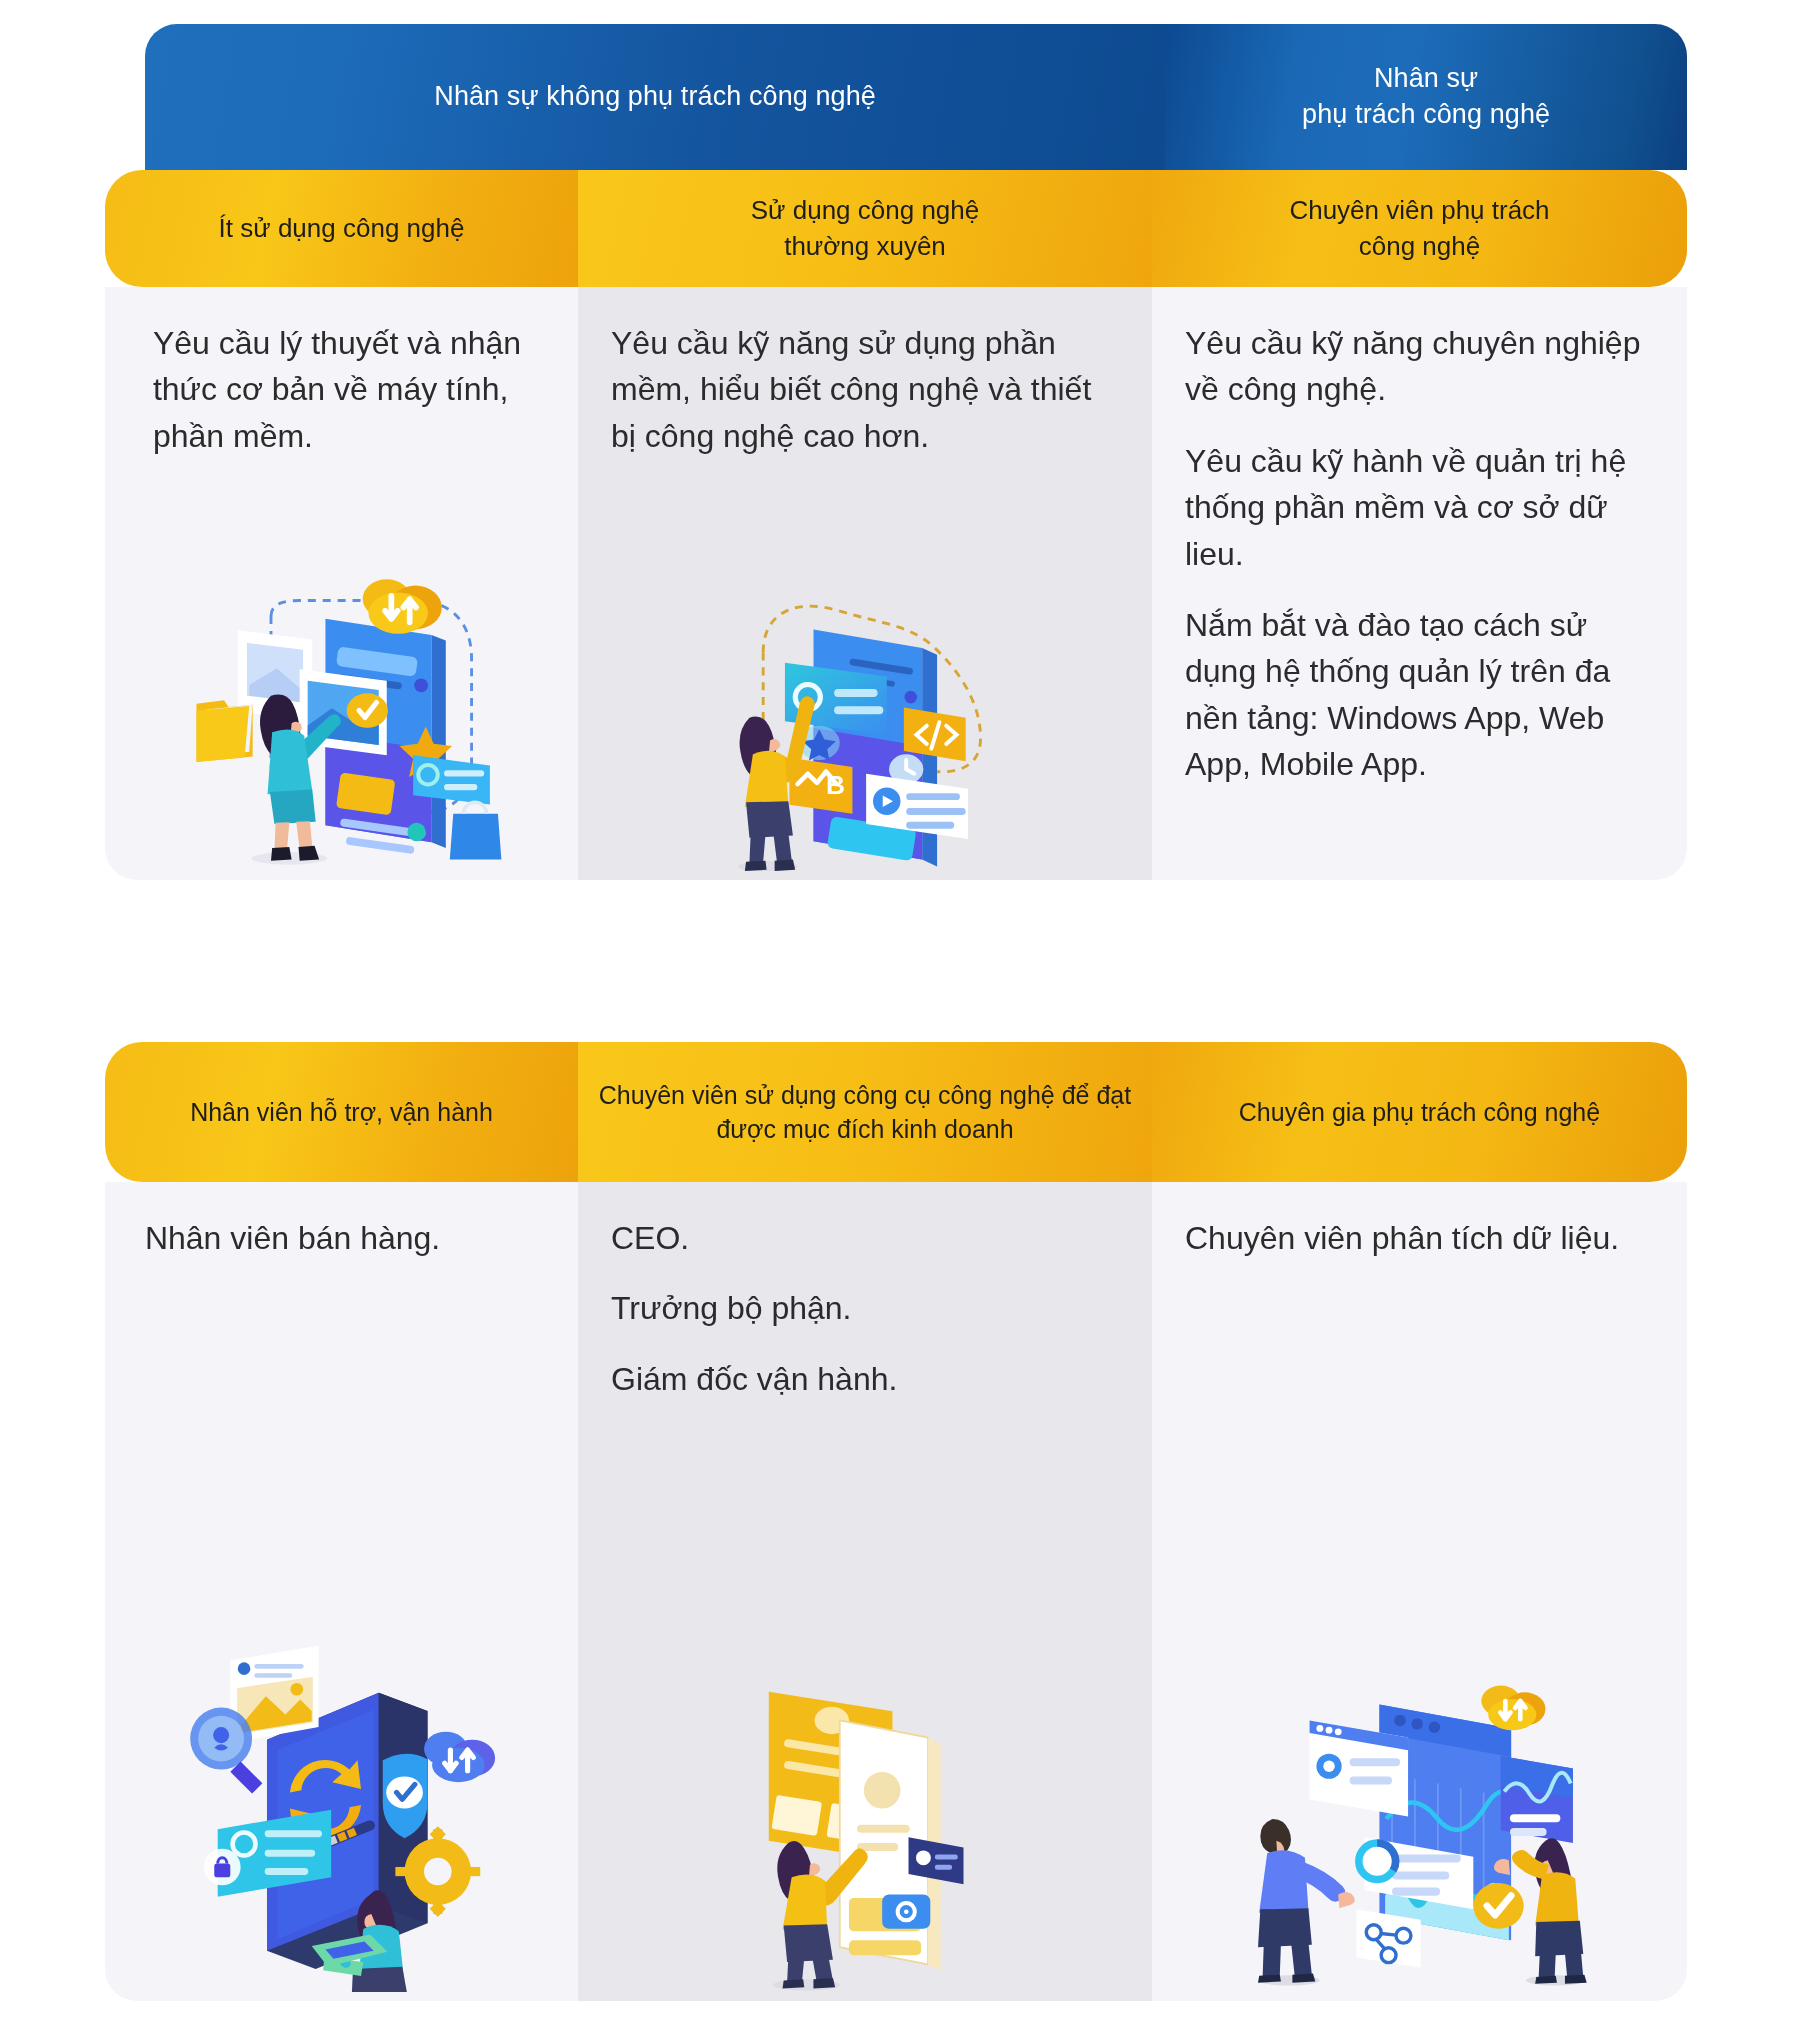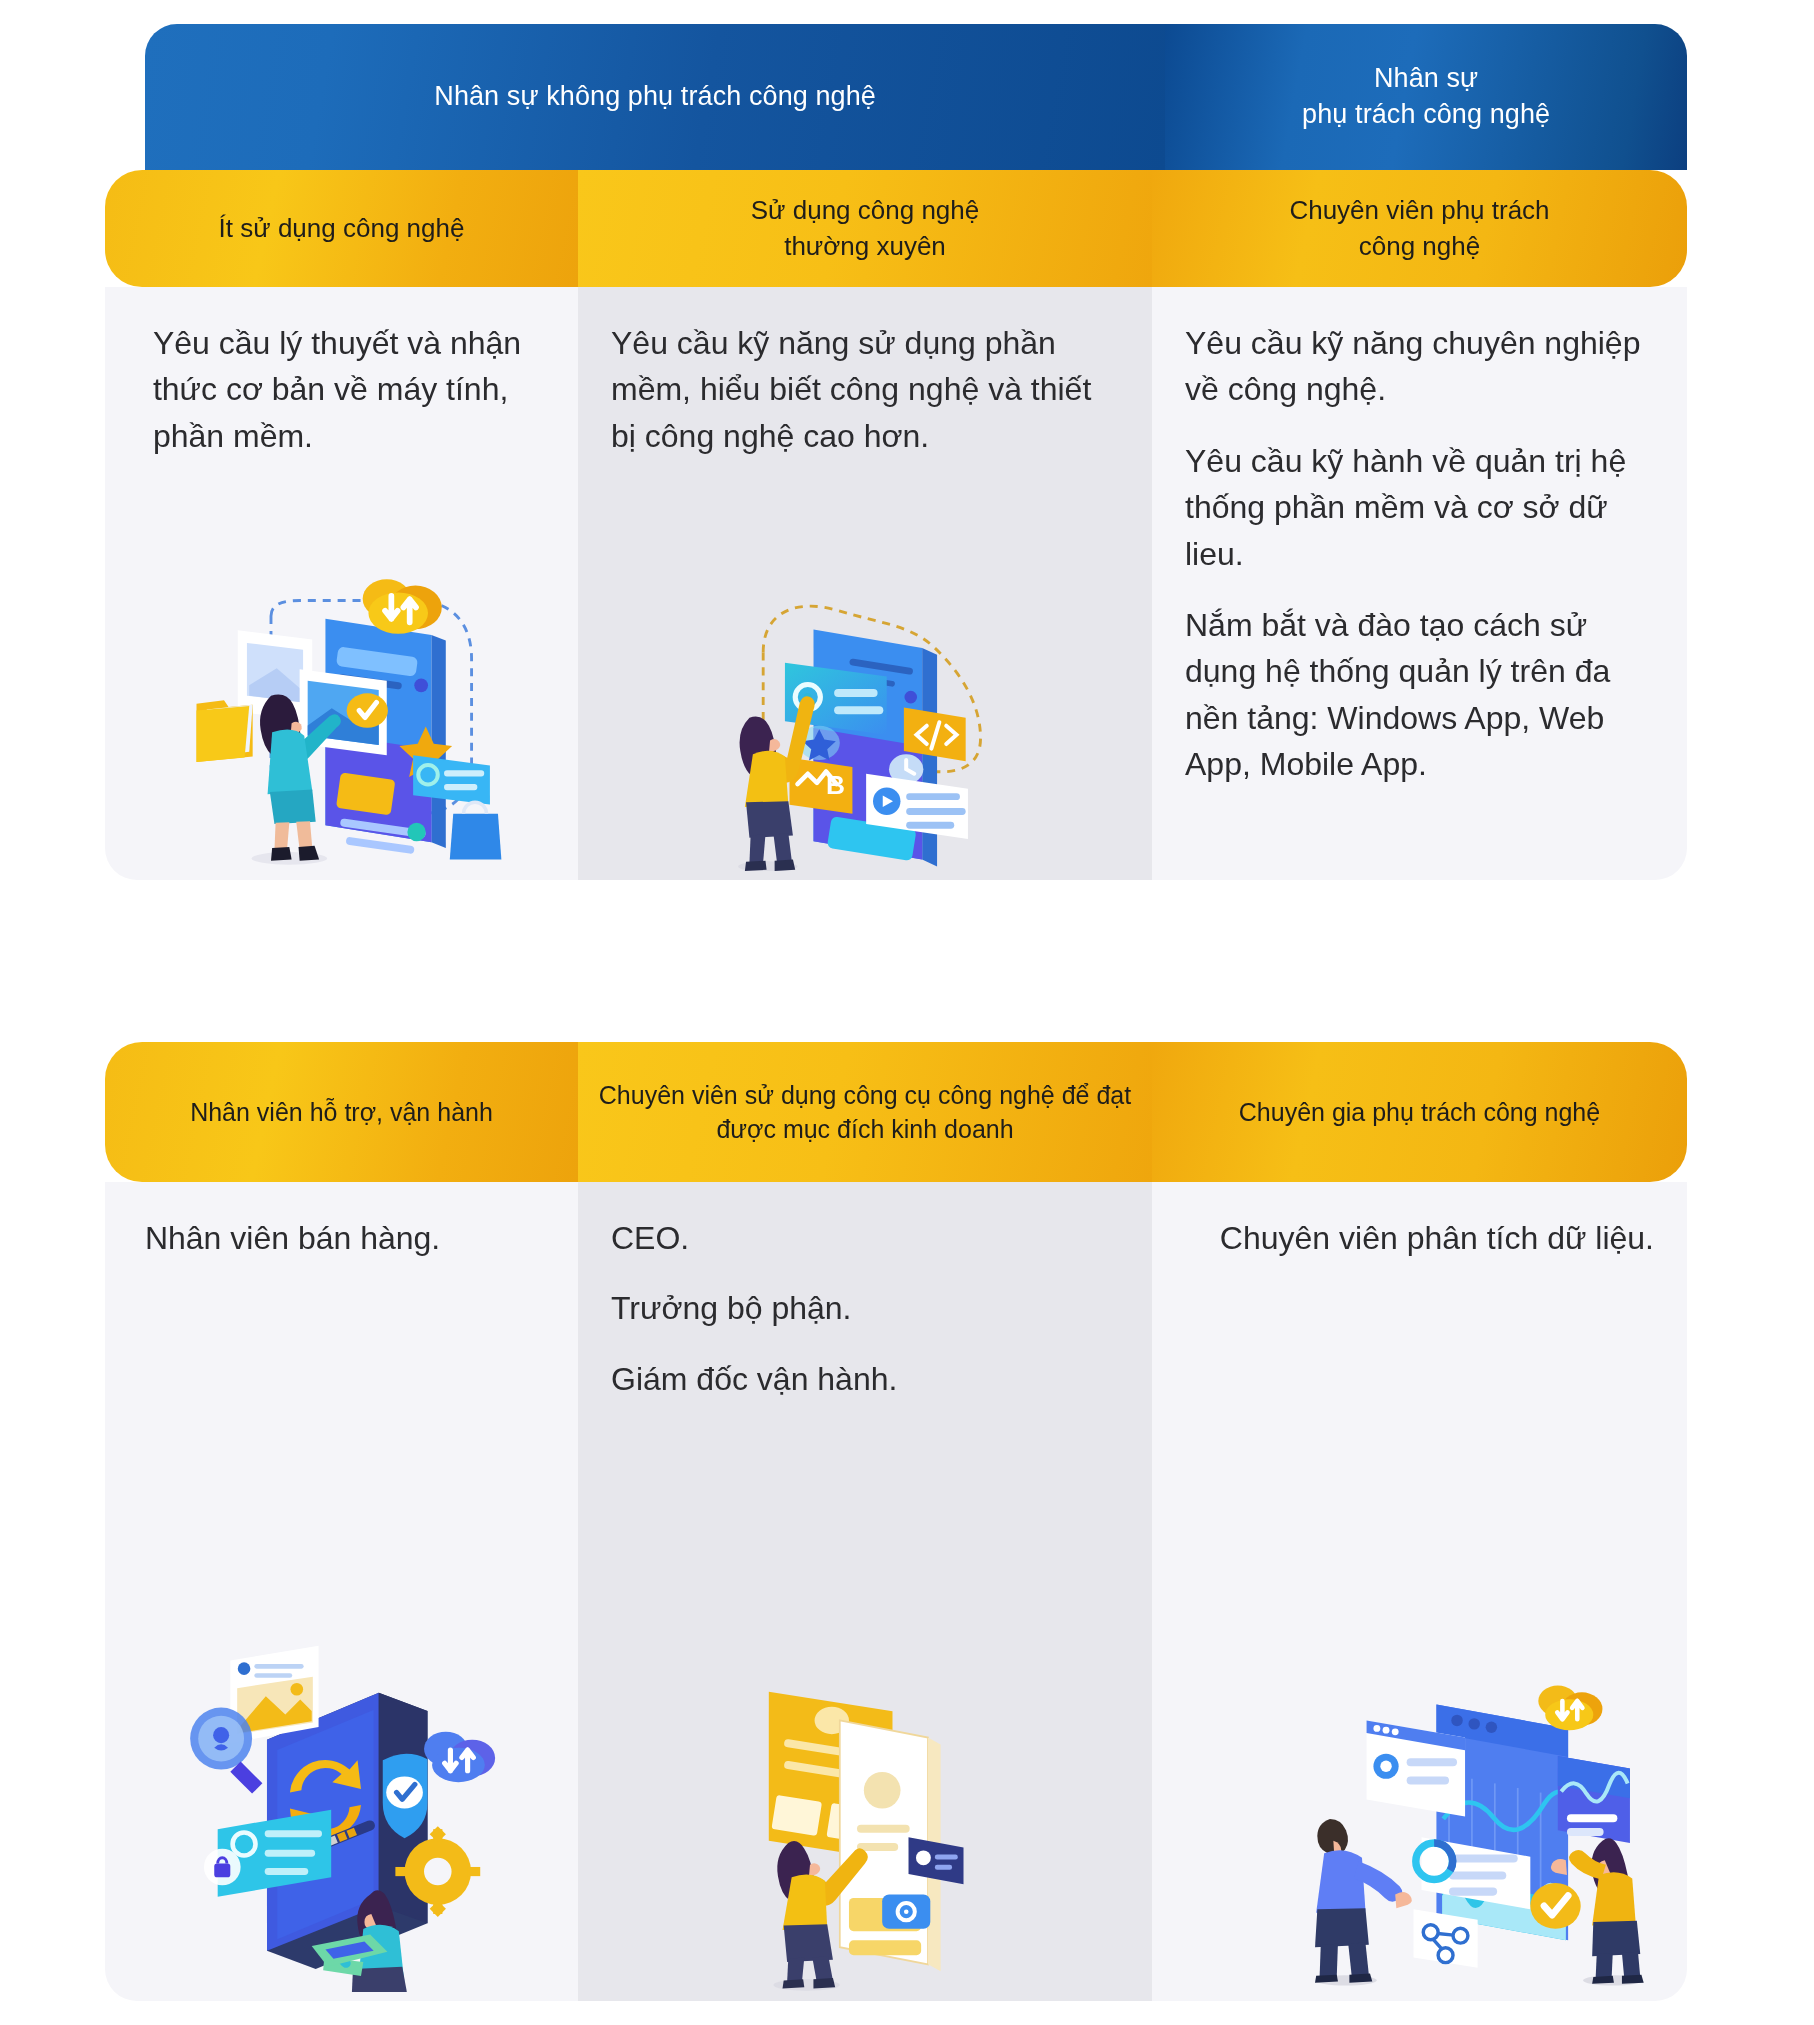--- a/index.html
+++ b/index.html
@@ -76,21 +76,21 @@
   #table-2 .hdr-yellow-row{ height:140px; }
   #table-2 .hdr-yellow{ font-size:25px; }
 
   .body-row{ display:flex; }
   .cell{
     padding:33px 33px 0 33px;
     display:flex; flex-direction:column;
   }
   .cell.c1{ width:473px; background:#f5f5f9; border-bottom-left-radius:32px; }
   .cell.c2{ width:574px; background:#e7e7ec; }
-  .cell.c3{ width:535px; background:#f5f5f9; border-bottom-right-radius:32px;align-items:flex-end; }
+  .cell.c3{ width:535px; background:#f5f5f9; border-bottom-right-radius:32px; }
 
   #table-1 .body-row{ height:593px; }
   #table-2 .body-row{ height:819px; }
 
   .para{
     color:#2b2b2e;
     font-size:32px;
     line-height:1.45;
     margin-bottom:25px;
   }

